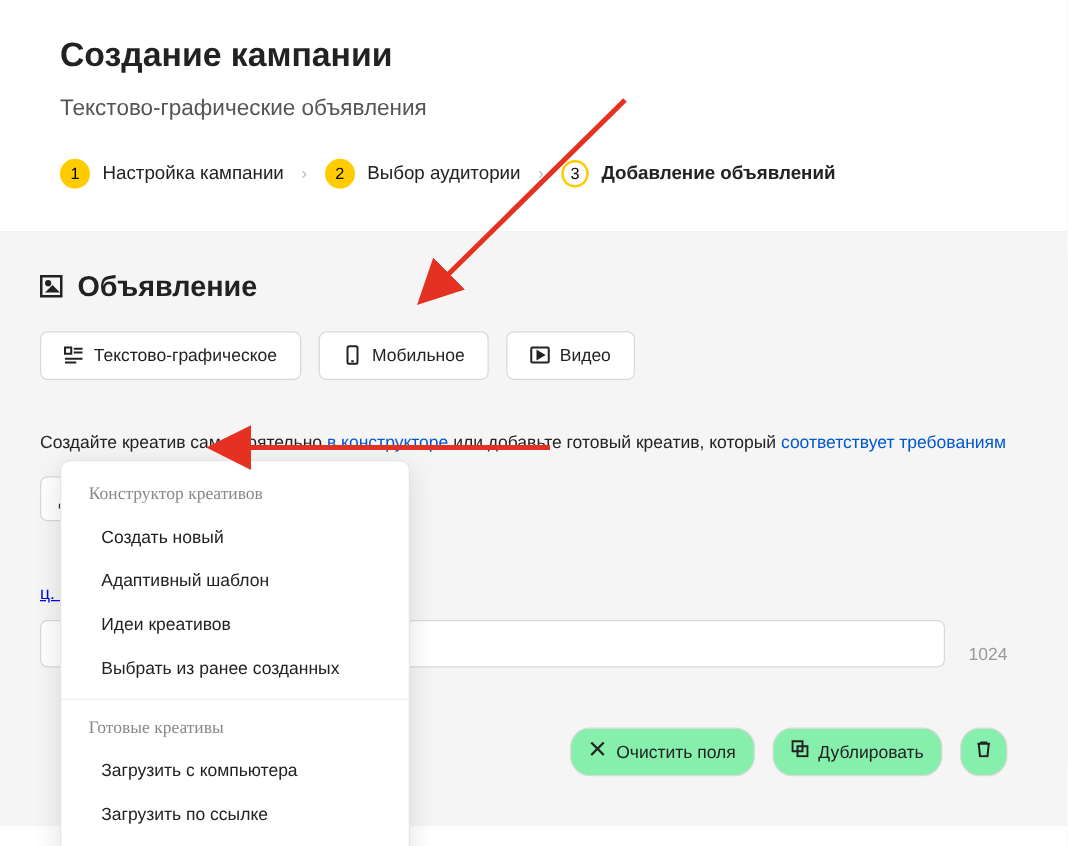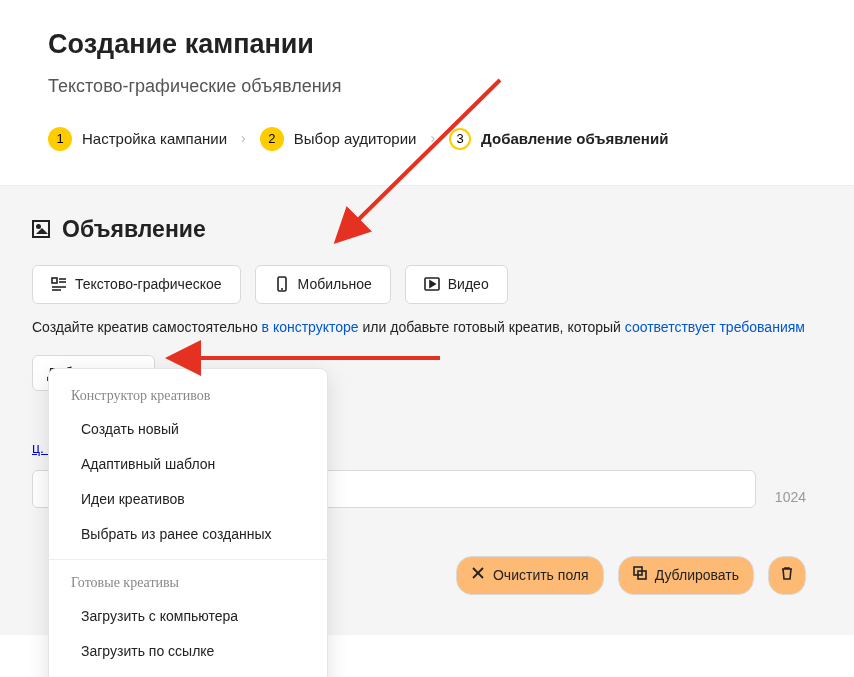--- a/index.html
+++ b/index.html
@@ -73,21 +73,21 @@
     border-radius:50%; background:#222;
   }
   .sec-icon::after{
     content:""; position:absolute; left:2px; bottom:2px;
     border-left:6px solid transparent;
     border-right:6px solid transparent;
     border-bottom:6px solid #222;
   }
   .section-title { font-size:23px; font-weight:700; }
   
-  .tabs { display:flex; gap:14px; margin-bottom:14px; }
+  .tabs { display:flex; gap:14px; margin-bottom:40px; }
   .tab {
     display:flex; align-items:center; gap:8px;
     padding:9px 18px; border:1px solid var(--grey-border);
     border-radius:6px; background:#fff; font-size:14px; cursor:pointer;
   }
   .tab .ico { width:16px; height:16px; display:flex; align-items:center; justify-content:center; }
   .tab.active { background: var(--dark-btn); color:#fff; border-color:var(--dark-btn); }
   .tab.active svg { stroke:#fff; fill:none; }
   
   .helper { margin-bottom:18px; font-size:14px; }
@@ -128,21 +128,21 @@
     color:#999;
     font-size:14px;
   }
   
   .actions {
     display:flex; justify-content:flex-end; gap:14px; margin-top:48px;
   }
   .btn {
     display:flex; align-items:center; gap:8px;
     padding:9px 14px; border:1px solid var(--grey-border); border-radius:16px;
-    background:#fdba74; cursor:pointer; font-size:14px;text-align:center;
+    background:#86efac; cursor:pointer; font-size:14px;text-align:center;
   }
   .btn.square { padding:9px 11px; }
   
   .menu {
     position:absolute;
     left:48px; top:368px;
     width:280px;
     background:#fff;
     border:1px solid #e5e5e5;
     border-radius:8px;

